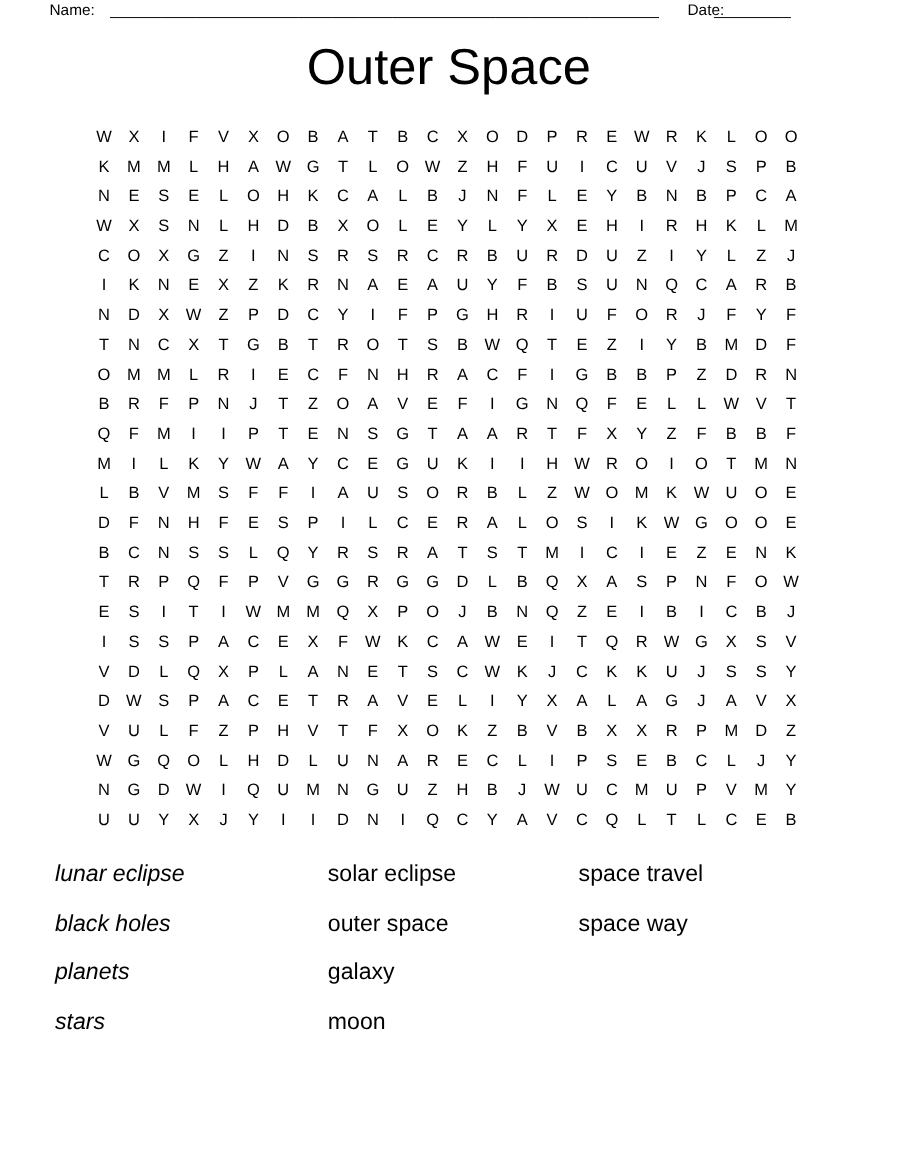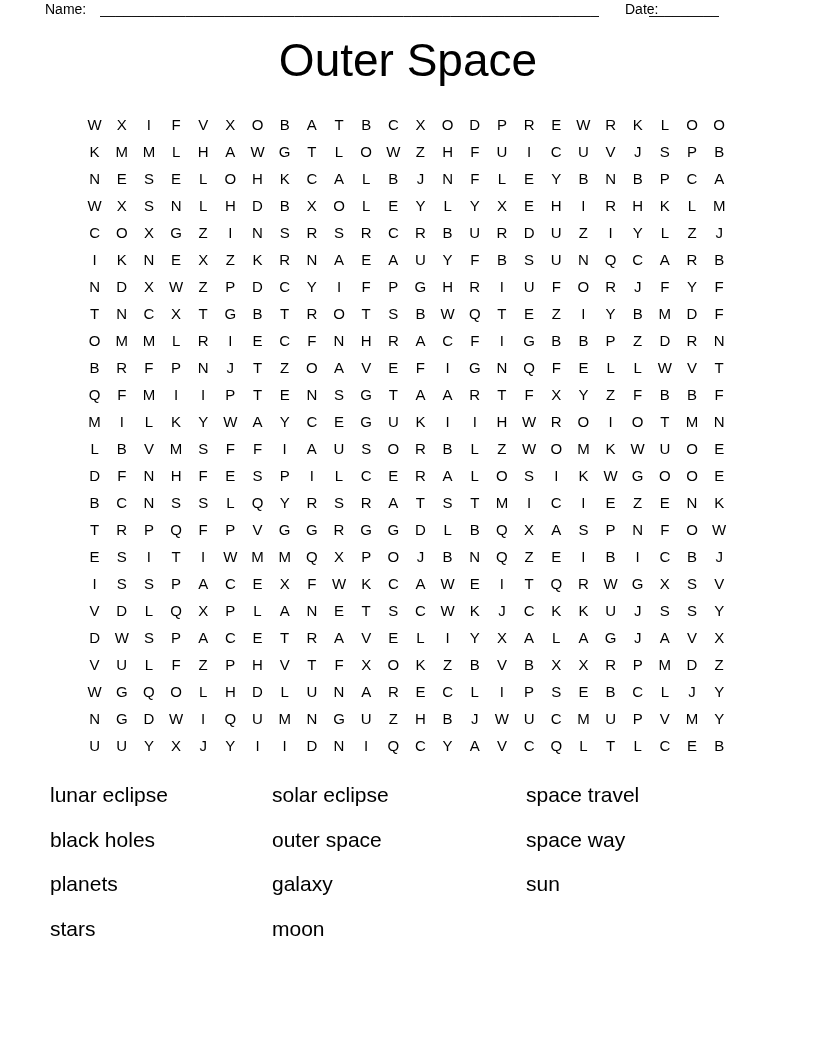--- a/index.html
+++ b/index.html
@@ -73,22 +73,22 @@
     left: 50px;
     top: 773px;
     width: 716px;
     height: 180px;
   }
   .word-col {
     position: absolute;
     top: 0;
     width: 230px;
   }
-  #word-col-1 { left: 0px; }
-  #word-col-2 { left: 222px; }
+  #word-col-1 { left: 0px; font-style: italic; }
+  #word-col-2 { left: 248px; }
   #word-col-3 { left: 476px; }
   .word {
     height: 44.5px;
     line-height: 44.5px;
     font-size: 21px;
     color: #000000;
     white-space: nowrap;
   }
 </style>
 </head>
@@ -691,17 +691,16 @@
       </div>
     <div class="word-col" id="word-col-2">
         <div class="word">solar eclipse</div>
         <div class="word">outer space</div>
         <div class="word">galaxy</div>
         <div class="word">moon</div>
       </div>
     <div class="word-col" id="word-col-3">
         <div class="word">space travel</div>
         <div class="word">space way</div>
-        <div class="word">sun</div>
       </div>
   </div>
 
 </div>
 
 </body></html>

